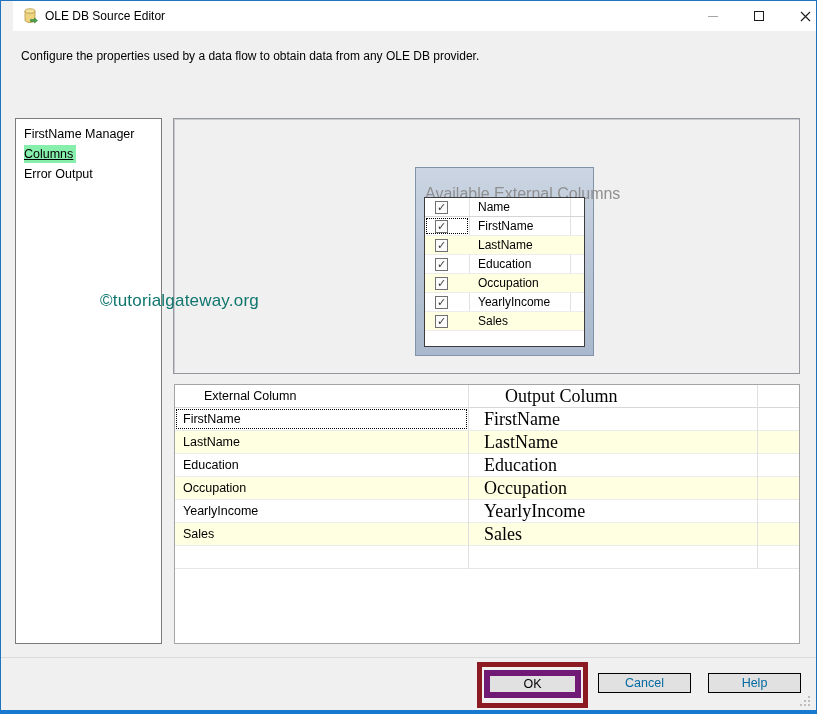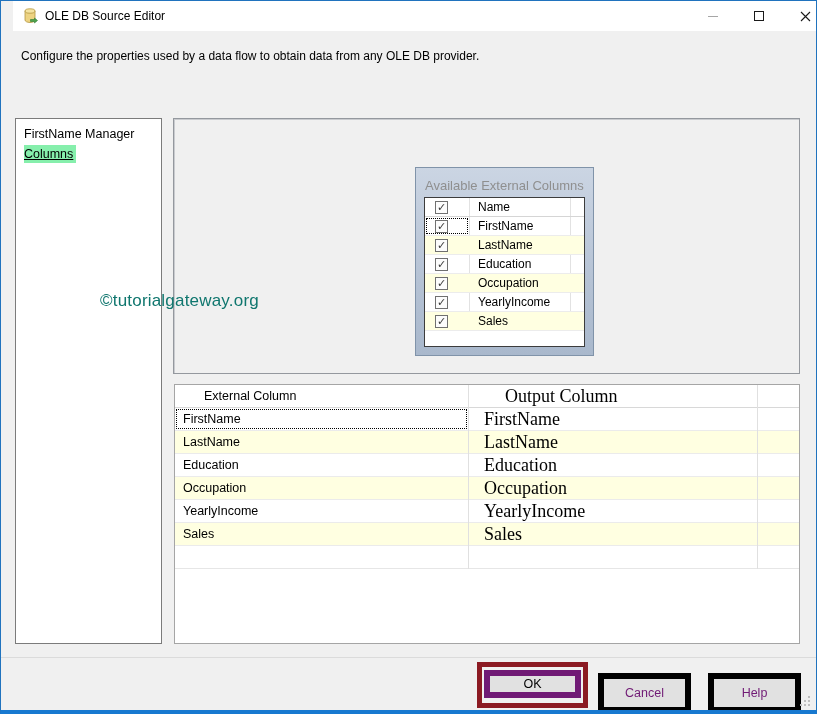--- a/index.html
+++ b/index.html
@@ -45,21 +45,21 @@
     box-shadow: inset 1px 1px 0 #c9cbcf;
   }
 
   
   .aec-panel {
     position:absolute; left:241px; top:48px; width:179px; height:189px;
     background:linear-gradient(180deg,#CBD5E3 0%, #B5C2D4 60%, #A9B8CC 100%);
     border:1px solid #8093A9;
   }
   .aec-title {
-    position:absolute; left:9px; top:10px; font-size:13px; color:#8F8F8F; white-space:nowrap;
+    position:absolute; left:9px; top:17px; font-size:16px; color:#8F8F8F; white-space:nowrap;
   }
   .aec-list {
     position:absolute; left:8px; top:29px; width:161px; height:150px;
     background:#FFFFFF; border:1px solid #3C3C3C;
   }
   .a-row { position:relative; height:19px; display:flex; align-items:center; border-bottom:1px solid #ECECEC; }
   .a-row.yellow { background:#FFFFE1; }
   .a-row.hdr { border-bottom:1px solid #D5D5D5; }
   .a-cb-cell { width:44px; height:100%; display:flex; align-items:center; flex:none; }
   .a-cb-cell.focused { outline:1px dotted #000; outline-offset:-2px; }
@@ -102,23 +102,23 @@
     position:absolute; left:476px; top:661px; width:111px; height:46px;
     border:5px solid #8B1A22; z-index:20; background:transparent;
   }
   .ok-btn {
     position:absolute; left:2px; top:3px; width:97px; height:28px;
     background:#E1E1E1; border:6px solid #701a75;
     font-size:12.5px; color:#000; display:flex; align-items:center; justify-content:center;
     font-family:"Liberation Sans", sans-serif;
   }
   .std-btn {
-    position:absolute; top:672px; width:93px; height:40px;
-    background:#E1E1E1; border:6px solid #000000;
-    font-size:12.5px; color:#701a75; display:flex; align-items:center; justify-content:center;
+    position:absolute; top:672px; width:93px; height:20px;
+    background:#E1E1E1; border:1px solid #000000;
+    font-size:12.5px; color:#0369a1; display:flex; align-items:center; justify-content:center;
     font-family:"Liberation Sans", sans-serif;
   }
   .cancel-btn { left:597px; }
   .help-btn { left:707px; }
 
   .resize-grip { position:absolute; right:5px; bottom:3px; width:12px; height:12px; }
 </style>
 </head>
 <body>
 
@@ -144,20 +144,21 @@
         </svg>
       </div>
     </div>
   </div>
 
   <div class="description">Configure the properties used by a data flow to obtain data from any OLE DB provider.</div>
 
   <div class="left-nav">
     <div class="nav-item"><span>FirstName Manager</span></div>
     <div class="nav-item"><span class="sel">Columns</span></div>
+    <div class="nav-item"><span>Error Output</span></div>
   </div>
 
   <div class="top-panel">
 
     <div class="aec-panel">
       <div class="aec-title">Available External Columns</div>
       <div class="aec-list">
         <div class="a-div1"></div>
         <div class="a-div2"></div>
 

